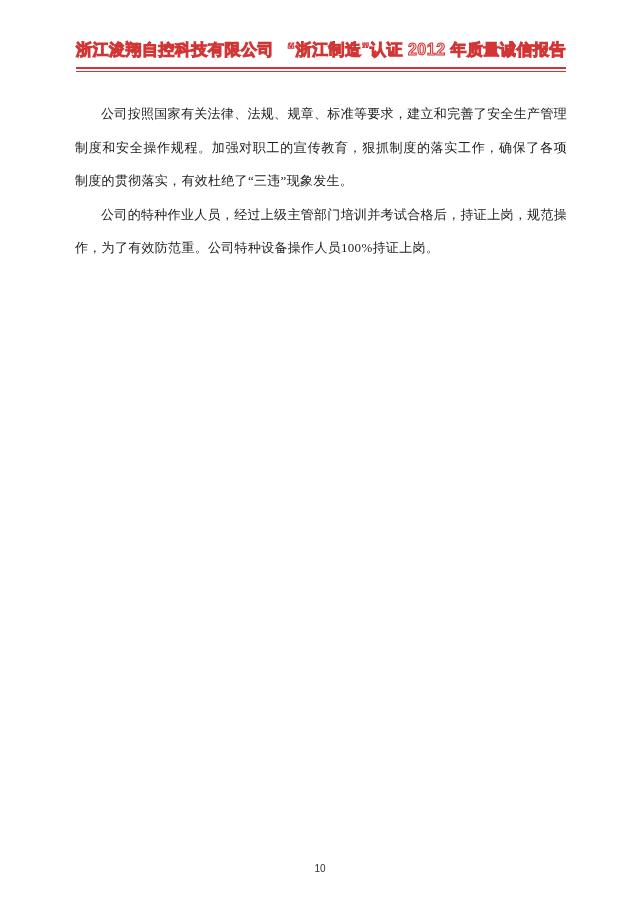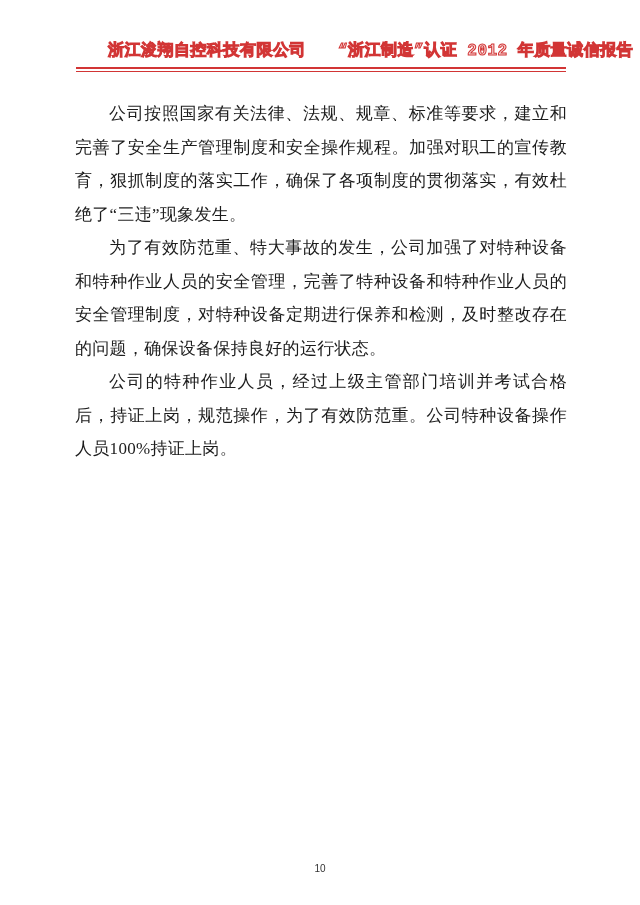--- a/index.html
+++ b/index.html
@@ -22,48 +22,47 @@
     left: 76px;
     width: 490px;
   }
   .header-row {
     display: flex;
     justify-content: space-between;
     align-items: baseline;
     white-space: nowrap;
   }
   .header-text {
-    font-family: Liberation Mono, monospace;
+    font-family: Liberation Sans, sans-serif;
     font-size: 16px;
     font-weight: 700;
     letter-spacing: 0.5px;
     color: #f7dada;                       
     -webkit-text-stroke: 1px #d23535;     
     text-stroke: 1px #d23535;
-    margin-left: 32px;
   }
   .header-rule {
     margin-top: 6px;
   }
   .rule-thick {
     height: 0;
     border-top: 2px solid #d23535;
   }
   .rule-thin {
     height: 0;
     margin-top: 2px;
     border-top: 1px solid #d23535;
   }
   
   .doc-body {
     position: absolute;
     top: 97px;
     left: 75px;
     width: 492px;
-    font-size: 17px;
+    font-size: 13px;
     line-height: 33.5px;
     letter-spacing: 0.3px;
     color: #1c1c1c;
     text-align: justify;
   }
   .doc-body p {
     margin: 0;
     text-indent: 2em;
   }
   
@@ -91,21 +90,20 @@
       <span class="header-text">“浙江制造”认证 2012 年质量诚信报告</span>
     </div>
     <div class="header-rule">
       <div class="rule-thick"></div>
       <div class="rule-thin"></div>
     </div>
   </div>
 
   <div class="doc-body">
     <p>公司按照国家有关法律、法规、规章、标准等要求，建立和完善了安全生产管理制度和安全操作规程。加强对职工的宣传教育，狠抓制度的落实工作，确保了各项制度的贯彻落实，有效杜绝了“三违”现象发生。</p>
-    <p>为了有效防范重、特大事故的发生，公司加强了对特种设备和特种作业人员的安全管理，完善了特种设备和特种作业人员的安全管理制度，对特种设备定期进行保养和检测，及时整改存在的问题，确保设备保持良好的运行状态。</p>
     <p>公司的特种作业人员，经过上级主管部门培训并考试合格后，持证上岗，规范操作，为了有效防范重。公司特种设备操作人员100%持证上岗。</p>
   </div>
 
   <div class="footer">
     <span class="page-number">10</span>
   </div>
 
 </div>
 
 </body></html>

